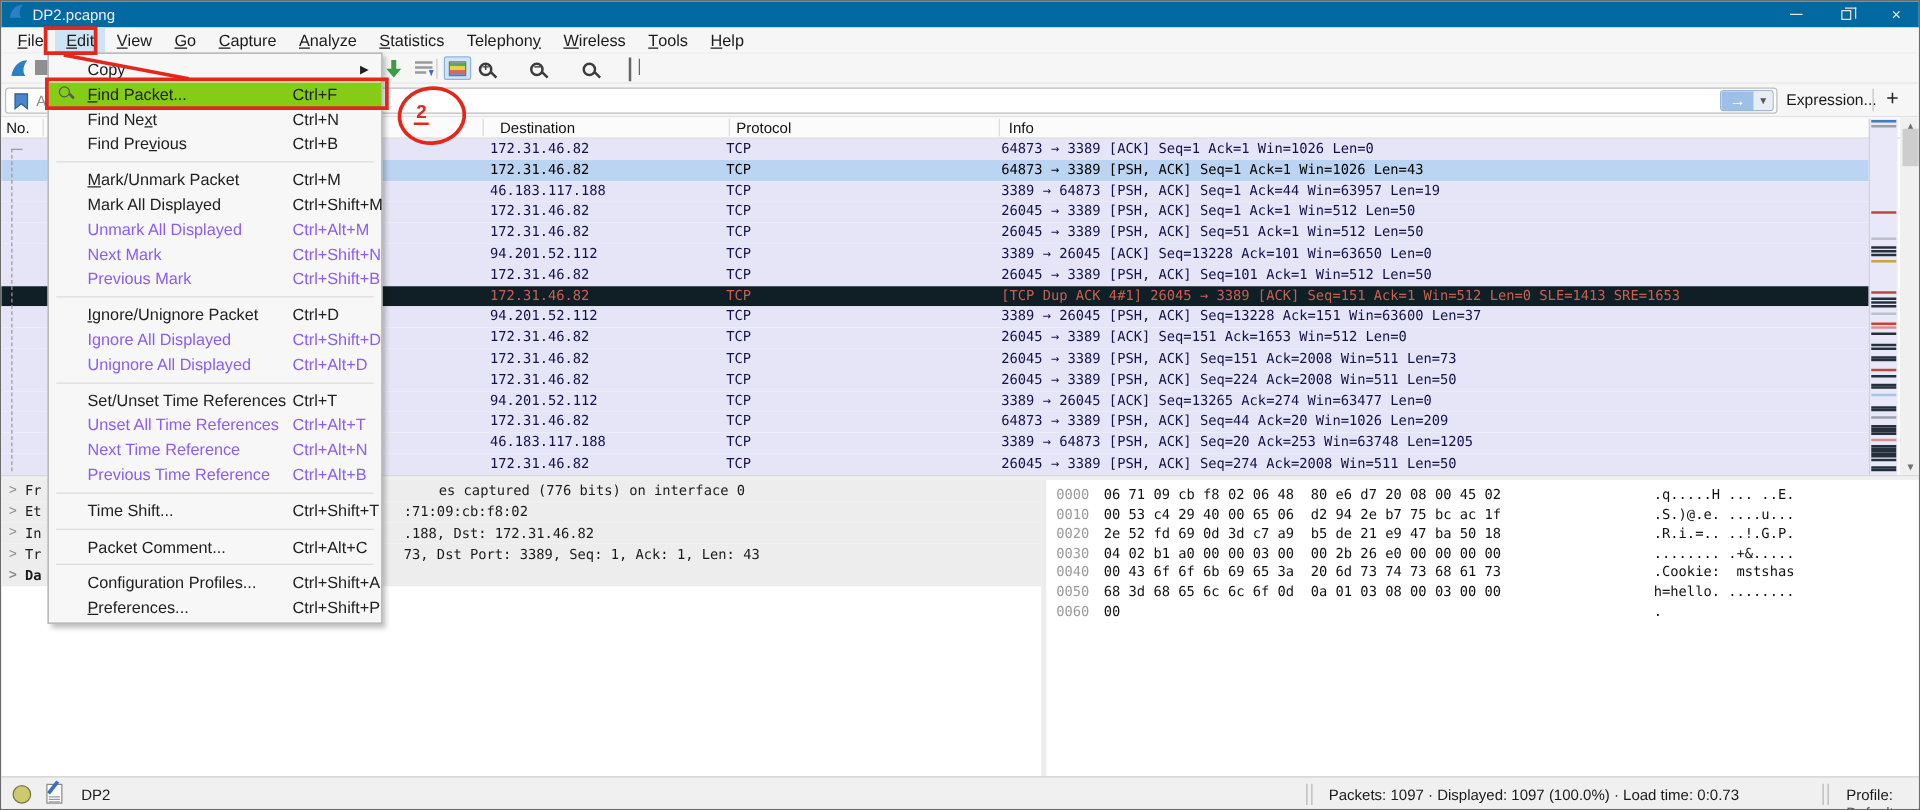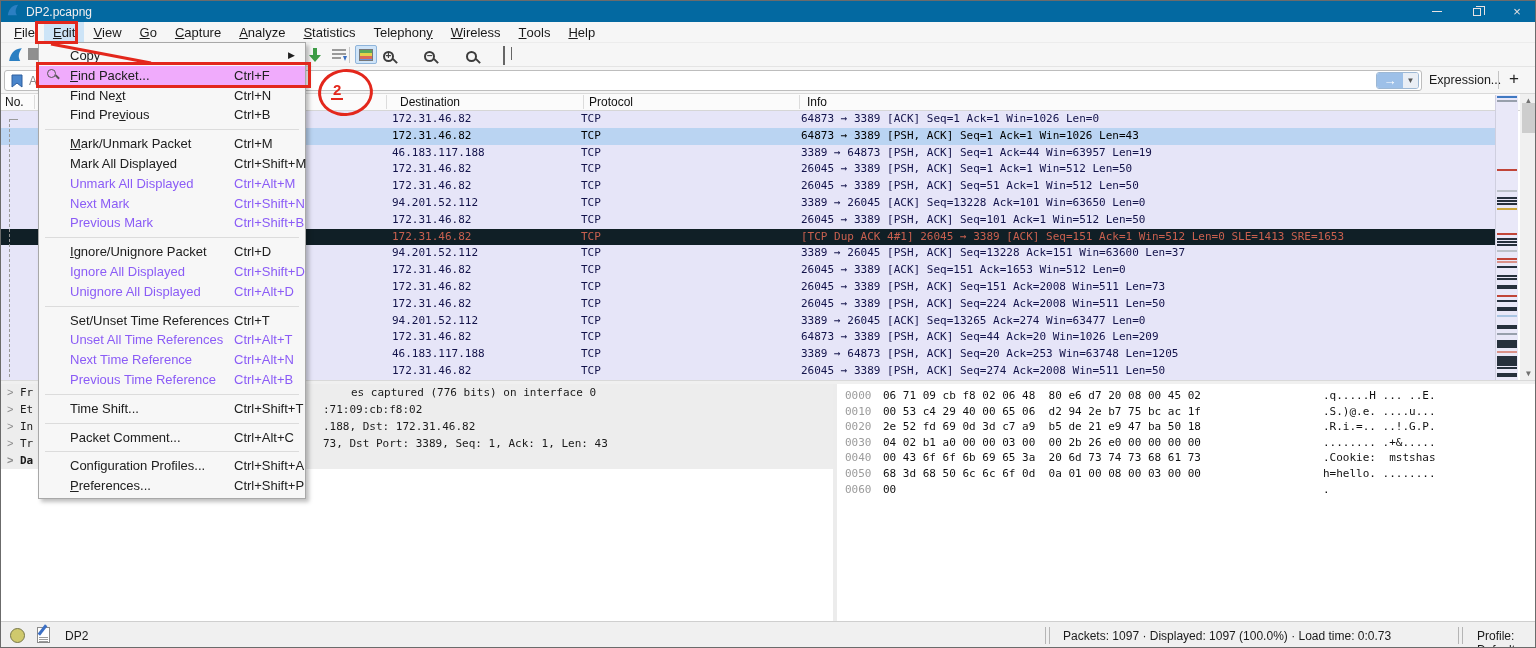--- a/index.html
+++ b/index.html
@@ -93,21 +93,21 @@
   .statsep { position:absolute; top:5px; width:5px; height:17px; border-left:1px solid #b5b5b5; border-right:1px solid #b5b5b5; }
   .sbstats { position:absolute; left:1062px; top:7px; }
   .sbprof { position:absolute; left:1476px; top:7px; }
   
   .editmenu { position:absolute; left:37px; top:41px; width:268px; height:457px; background:#f7f7f7; border:1px solid #a8a8a8; box-shadow:3px 3px 4px rgba(0,0,0,.25); padding-top:3px; font-size:13px; color:#202020; z-index:50; }
   .mitem { position:relative; height:19.8px; display:flex; align-items:center; }
   .mitem .mlabel { position:absolute; left:31px; top:2px; }
   .mitem .mshort { position:absolute; left:195px; top:2px; }
   .mitem .msub { position:absolute; right:10px; top:4px; font-size:9px; }
   .mitem.disabled { color:#8b5cf6; }
-  .mitem.hl { background:#f0abfc; }
+  .mitem.hl { background:#84cc16; }
   .msep { height:1px; background:#dcdcdc; margin:4px 6px; }
   .magicon { position:absolute; left:8px; top:3px; width:9px; height:9px; border:1.5px solid #555; border-radius:50%; }
   .magicon::after { content:""; position:absolute; width:5px; height:1.5px; background:#555; right:-5px; bottom:-1px; transform:rotate(45deg); }
   
   .anno { position:absolute; z-index:90; }
   .redbox { border:3px solid #e3271c; }
   .rb-edit { left:34px; top:20px; width:43px; height:23px; }
   .rb-find { left:35px; top:61px; width:275px; height:26px; }
   .circ { left:317px; top:68px; width:55px; height:47px; border:3px solid #e3271c; border-radius:50%; transform:rotate(-6deg); }
   .stepnum { left:330px; top:80px; color:#e3271c; font-size:15px; font-weight:bold; border-bottom:2px solid #e3271c; padding:0 2px 0 2px; }
@@ -375,21 +375,21 @@
         <span class="drest"></span>
       </div>
     </div>
 
   <div class="hexpane" id="hexpane">
       <div class="hline"><span class="hoff">0000</span><span class="hbytes">06 71 09 cb f8 02 06 48  80 e6 d7 20 08 00 45 02</span><span class="hascii">.q.....H ... ..E.</span></div>
       <div class="hline"><span class="hoff">0010</span><span class="hbytes">00 53 c4 29 40 00 65 06  d2 94 2e b7 75 bc ac 1f</span><span class="hascii">.S.)@.e. ....u...</span></div>
       <div class="hline"><span class="hoff">0020</span><span class="hbytes">2e 52 fd 69 0d 3d c7 a9  b5 de 21 e9 47 ba 50 18</span><span class="hascii">.R.i.=.. ..!.G.P.</span></div>
       <div class="hline"><span class="hoff">0030</span><span class="hbytes">04 02 b1 a0 00 00 03 00  00 2b 26 e0 00 00 00 00</span><span class="hascii">........ .+&amp;.....</span></div>
       <div class="hline"><span class="hoff">0040</span><span class="hbytes">00 43 6f 6f 6b 69 65 3a  20 6d 73 74 73 68 61 73</span><span class="hascii">.Cookie:  mstshas</span></div>
-      <div class="hline"><span class="hoff">0050</span><span class="hbytes">68 3d 68 50 6c 6c 6f 0d  0a 01 00 08 00 03 00 00</span><span class="hascii">h=hello. ........</span></div>
+      <div class="hline"><span class="hoff">0050</span><span class="hbytes">68 3d 68 65 6c 6c 6f 0d  0a 01 03 08 00 03 00 00</span><span class="hascii">h=hello. ........</span></div>
       <div class="hline"><span class="hoff">0060</span><span class="hbytes">00</span><span class="hascii">.</span></div>
     </div>
 
   <div class="statusbar">
     <span class="expertc"></span>
     <span class="penicon"></span>
     <span class="sbname">DP2</span>
     <span class="statsep" style="left:1044px;"></span>
     <span class="sbstats">Packets: 1097 · Displayed: 1097 (100.0%) · Load time: 0:0.73</span>
     <span class="statsep" style="left:1457px;"></span>

